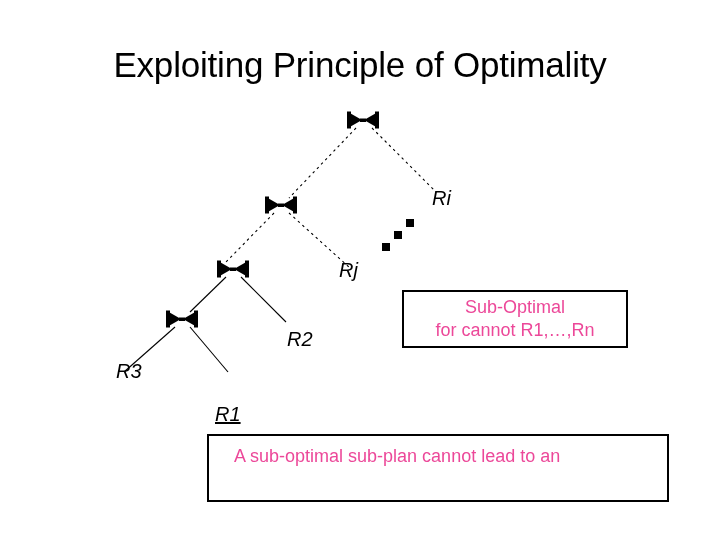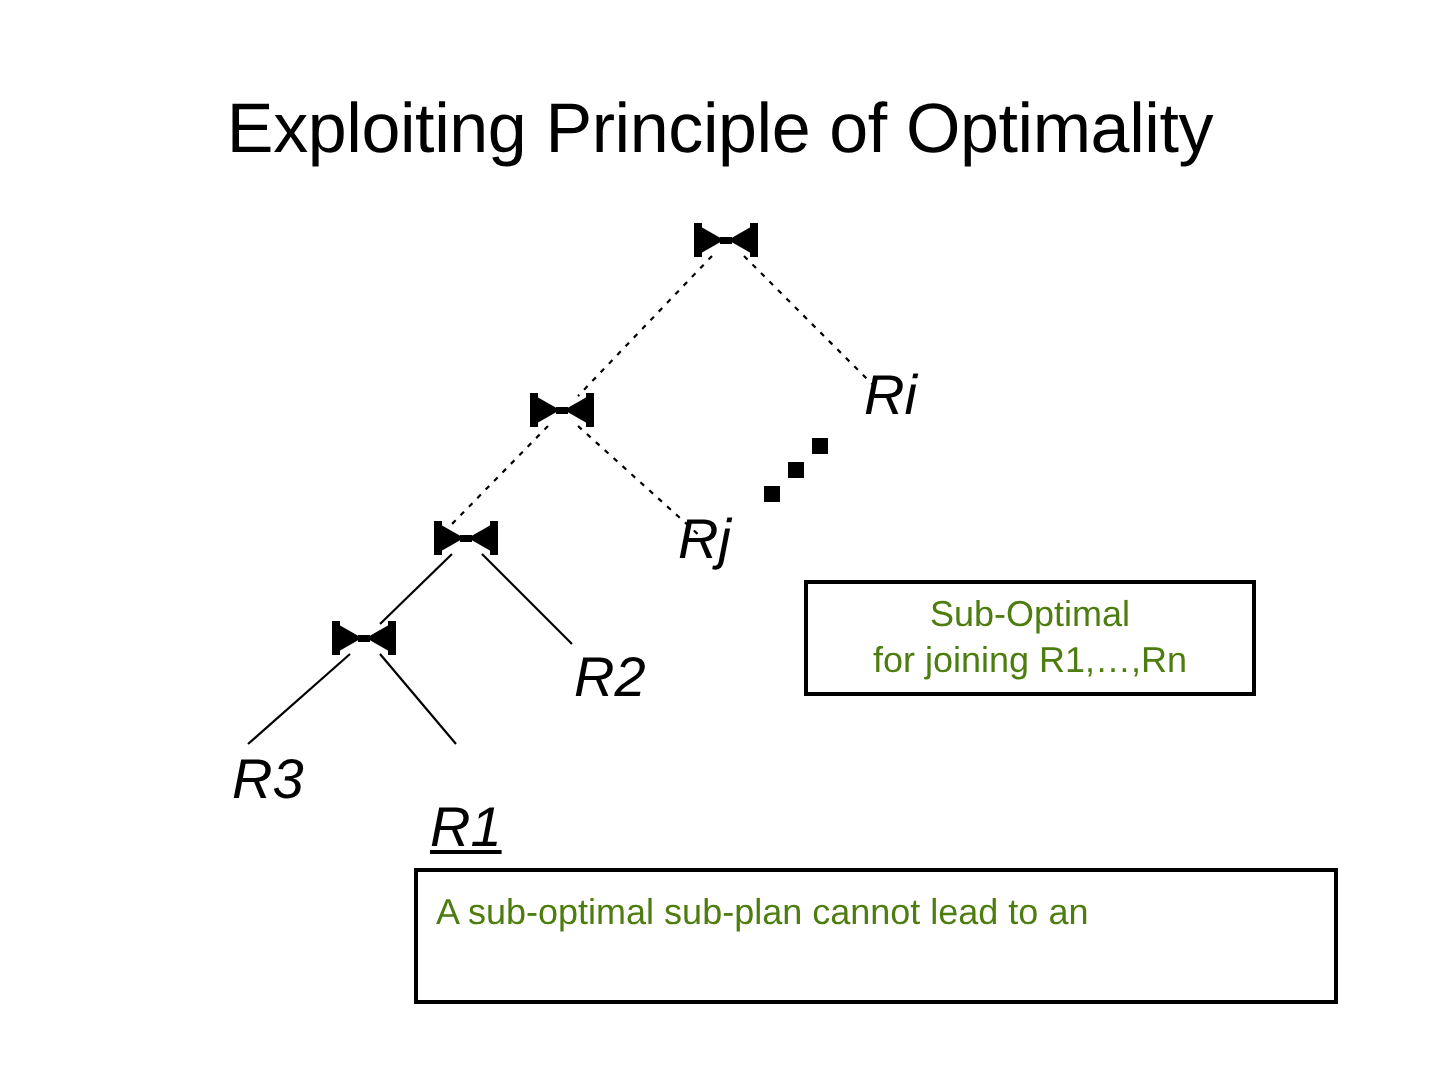--- a/index.html
+++ b/index.html
@@ -35,31 +35,31 @@
   }
   #tree-svg {
     position: absolute;
     left: 0;
     top: 0;
     width: 720px;
     height: 540px;
   }
   .node-label {
     position: absolute;
-    font-size: 28px;
+    font-size: 20px;
     line-height: 20px;
     font-style: italic;
     color: #000000;
     white-space: nowrap;
   }
   .callout {
     position: absolute;
     border: 2px solid #000000;
     background: #ffffff;
-    color: #4d7c0f;
+    color: #ec4899;
     box-sizing: border-box;
   }
   #subopt-box {
     left: 402px;
     top: 290px;
     width: 226px;
     height: 58px;
     display: flex;
     flex-direction: column;
     align-items: center;
@@ -77,20 +77,21 @@
     width: 462px;
     height: 68px;
     padding: 7px 9px 0 9px;
     display: block;
   }
   #note-box .line {
     font-size: 18px;
     line-height: 27px;
     text-align: left;
     white-space: nowrap;
+    margin-left: 16px;
   }
 </style>
 </head>
 <body>
 
 <div id="slide">
 
   <div id="title">Exploiting Principle of Optimality</div>
 
   <svg id="tree-svg" viewBox="0 0 720 540" xmlns="http://www.w3.org/2000/svg">
@@ -147,24 +148,24 @@
   </svg>
 
   <div class="node-label" style="left:432px; top:188px;">Ri</div>
 
   <div class="node-label" style="left:339px; top:260px;">Rj</div>
 
   <div class="node-label" style="left:287px; top:329px;">R2</div>
 
   <div class="node-label" style="left:215px; top:404px;text-decoration:underline;">R1</div>
 
-  <div class="node-label" style="left:116px; top:380px;">R3</div>
+  <div class="node-label" style="left:116px; top:361px;">R3</div>
 
   <div id="subopt-box" class="callout">
     <div class="line">Sub-Optimal</div>
-    <div class="line">for joining R1,…,Rn</div>
+    <div class="line">for cannot R1,…,Rn</div>
   </div>
 
   <div id="note-box" class="callout">
     <div class="line">A sub-optimal sub-plan cannot lead to an</div>
   </div>
 
 </div>
 
 </body></html>

